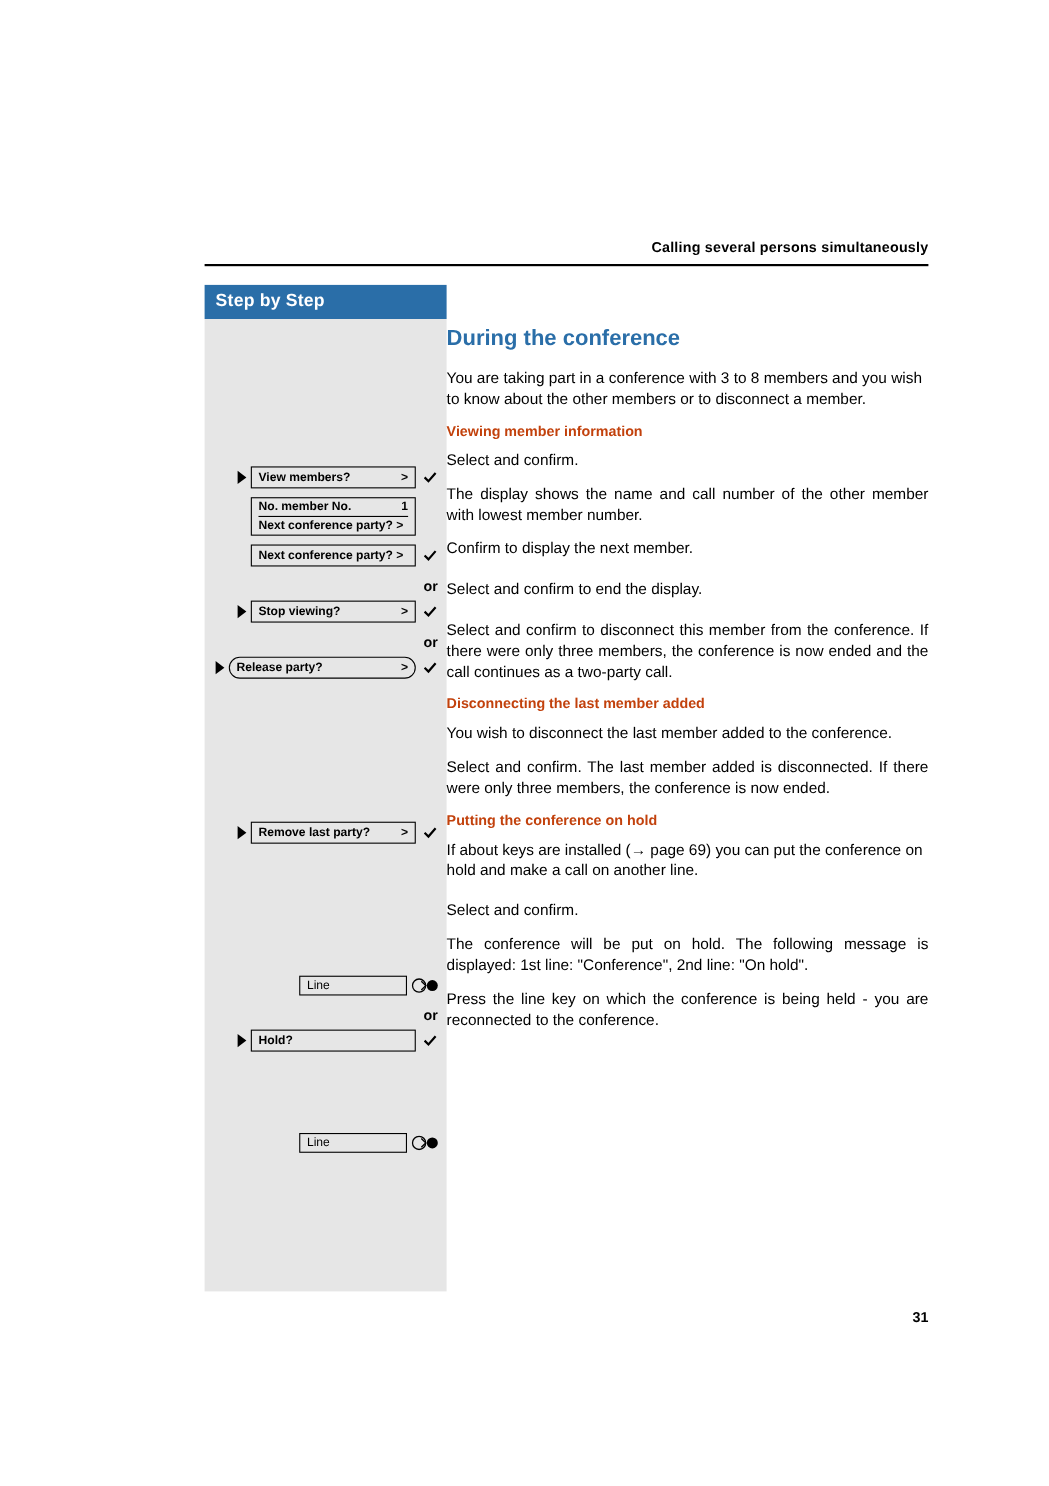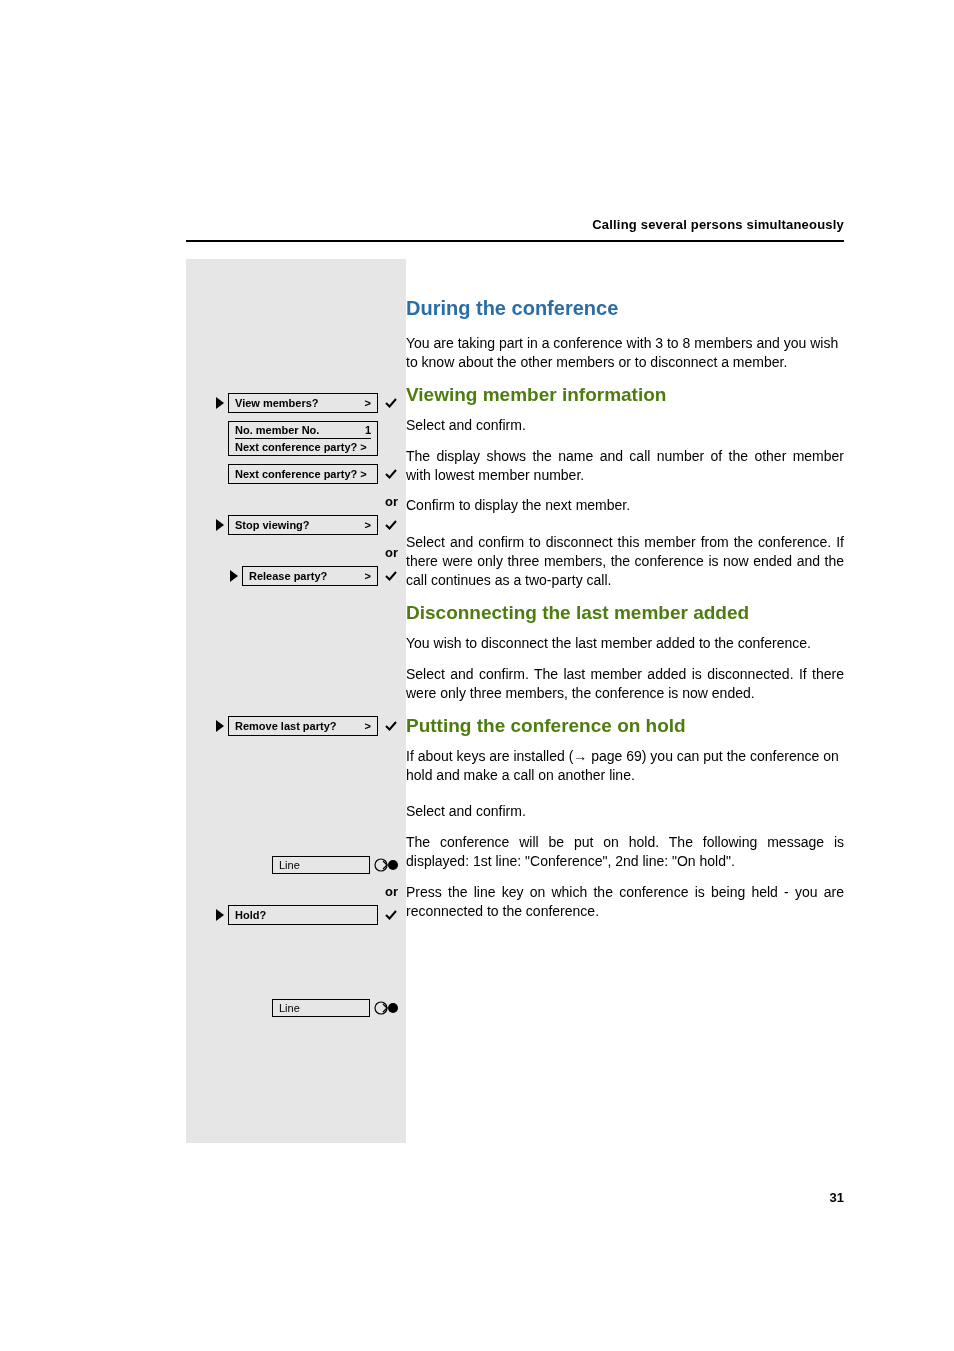--- a/index.html
+++ b/index.html
@@ -150,23 +150,23 @@
     font-weight: bold;
     font-size: 20px;
     margin: 38px 0 14px 0;
   }
   .body {
     font-size: 14px;
     line-height: 1.35;
     margin: 0 0 12px 0;
   }
   .h3 {
-    color: #4d7c0f;
-    font-weight: bold;
-    font-size: 19px;
+    color: #c2410c;
+    font-weight: bold;
+    font-size: 13px;
     margin: 8px 0 10px 0;
   }
   .line {
     font-size: 14px;
     line-height: 1.35;
     margin: 0 0 12px 0;
   }
   .just { text-align: justify; }
 
   .page-num {
@@ -183,20 +183,21 @@
 <div class="page">
 
   <div class="header-area">
     <div class="running-head">Calling several persons simultaneously</div>
     <hr class="header-rule">
   </div>
 
   <div class="columns">
 
     <div class="left-col">
+      <div class="step-header">Step by Step</div>
       <div class="left-body">
 
         <div style="height:122px;"></div>
 
         <div class="lrow">
           <span class="tri"></span>
           <span class="menu-box" style="width:150px;">
             <span>View members?</span>
             <span class="gt">&gt;</span>
           </span>
@@ -245,21 +246,21 @@
             <svg width="14" height="14" viewBox="0 0 14 14">
                 <path d="M2 7 L5.5 10.5 L12 3" stroke="#000" stroke-width="2" fill="none"></path>
               </svg>
           </span>
         </div>
 
         <div class="or-row">or</div>
 
         <div class="lrow">
           <span class="tri"></span>
-          <span class="menu-box" style="width:136px;">
+          <span class="menu-box" style="width:170px;border-radius:10px;">
             <span>Release party?</span>
             <span class="gt">&gt;</span>
           </span>
           <span class="check">
             <svg width="14" height="14" viewBox="0 0 14 14">
                 <path d="M2 7 L5.5 10.5 L12 3" stroke="#000" stroke-width="2" fill="none"></path>
               </svg>
           </span>
         </div>
 
@@ -323,20 +324,21 @@
     </div>
 
     <div class="right-col">
       <div class="h2">During the conference</div>
       <p class="body">You are taking part in a conference with 3 to 8 members and you wish to know about the other members or to disconnect a member.</p>
 
       <div class="h3">Viewing member information</div>
       <p class="line">Select and confirm.</p>
       <p class="line just">The display shows the name and call number of the other member with lowest member number.</p>
       <p class="line">Confirm to display the next member.</p>
+      <p class="line" style="margin-top:18px;">Select and confirm to end the display.</p>
       <p class="line just" style="margin-top:18px;">Select and confirm to disconnect this member from the conference. If there were only three members, the conference is now ended and the call continues as a two-party call.</p>
 
       <div class="h3">Disconnecting the last member added</div>
       <p class="line">You wish to disconnect the last member added to the conference.</p>
       <p class="line just">Select and confirm. The last member added is disconnected. If there were only three members, the conference is now ended.</p>
 
       <div class="h3">Putting the conference on hold</div>
       <p class="line">
         <span>If about keys are installed (</span><span>→</span><span> page 69) you can put the conference on hold and make a call on another line.</span>
       </p>

